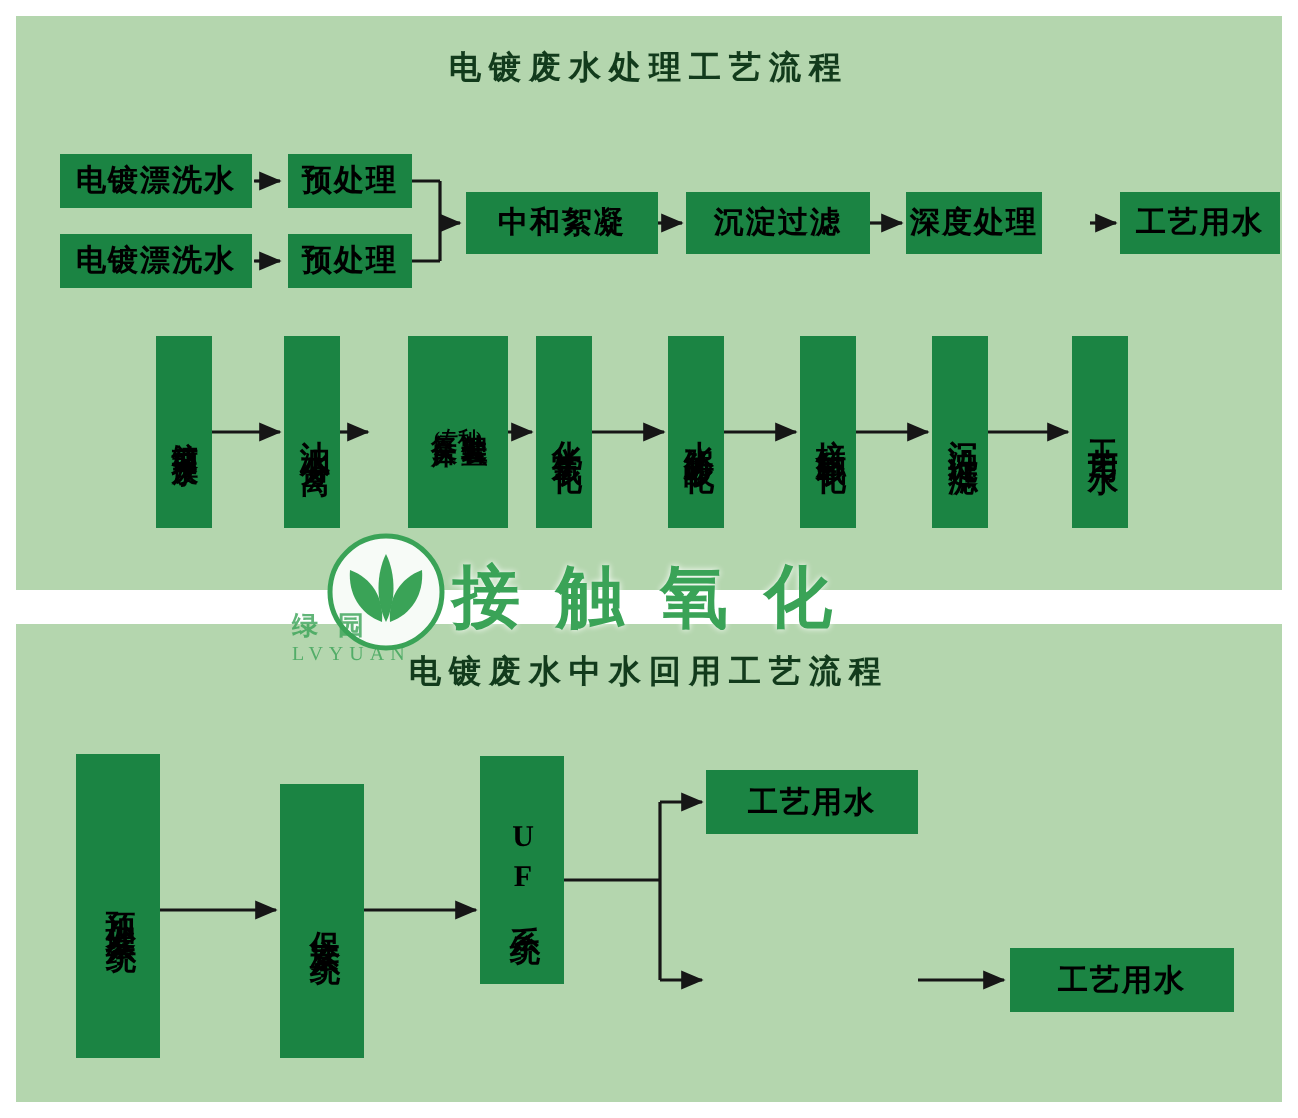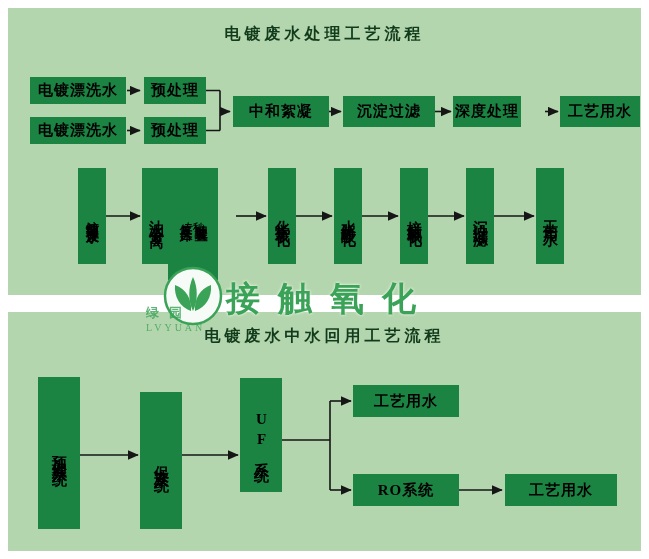--- a/index.html
+++ b/index.html
@@ -100,38 +100,37 @@
   <div class="gbox" style="left:144px;top:77px;width:62px;height:27px;">预处理</div>
   <div class="gbox" style="left:30px;top:117px;width:96px;height:27px;">电镀漂洗水</div>
   <div class="gbox" style="left:144px;top:117px;width:62px;height:27px;">预处理</div>
   <div class="gbox" style="left:233px;top:96px;width:96px;height:31px;">中和絮凝</div>
   <div class="gbox" style="left:343px;top:96px;width:92px;height:31px;">沉淀过滤</div>
   <div class="gbox" style="left:453px;top:96px;width:68px;height:31px;">深度处理</div>
   <div class="gbox" style="left:560px;top:96px;width:80px;height:31px;">工艺用水</div>
 
   <div class="gbox vbox small" style="left:78px;top:168px;width:28px;height:96px;">镀前处理废水</div>
   <div class="gbox vbox" style="left:142px;top:168px;width:28px;height:96px;">油水分离</div>
-  <div class="gbox comp" style="left:168px;top:168px;width:50px;height:112px;">
+  <div class="gbox comp" style="left:204px;top:168px;width:50px;height:96px;">
     <div class="comp-cols">
       <span class="vcol">复合床</span>
       <span class="vcol">处理装置</span>
     </div>
     <span class="comp-note">(专利)</span>
   </div>
   <div class="gbox vbox" style="left:268px;top:168px;width:28px;height:96px;">化学氧化</div>
   <div class="gbox vbox" style="left:334px;top:168px;width:28px;height:96px;">水解酸化</div>
   <div class="gbox vbox" style="left:400px;top:168px;width:28px;height:96px;">接触氧化</div>
   <div class="gbox vbox" style="left:466px;top:168px;width:28px;height:96px;">沉淀过滤</div>
   <div class="gbox vbox" style="left:536px;top:168px;width:28px;height:96px;">工艺用水</div>
 
   <div class="gbox vbox" style="left:38px;top:377px;width:42px;height:152px;">预处理系统</div>
   <div class="gbox vbox" style="left:140px;top:392px;width:42px;height:137px;">保安系统</div>
   <div class="gbox vbox" style="left:240px;top:378px;width:42px;height:114px;">UF系统</div>
   <div class="gbox" style="left:353px;top:385px;width:106px;height:32px;">工艺用水</div>
-  <div class="gbox" style="left:353px;top:474px;width:106px;height:32px;">RO系统</div>
   <div class="gbox" style="left:505px;top:474px;width:112px;height:32px;">工艺用水</div>
 
   <div id="watermark">
     <svg id="wm-logo" width="62" height="62">
       <circle cx="31" cy="31" r="28" fill="#f7fbf7" stroke="#3aa357" stroke-width="2.5"></circle>
       <path d="M31,46 C26,36 26,22 31,12 C36,22 36,36 31,46Z" fill="#3aa357"></path>
       <path d="M29,46 C18,42 12,32 13,20 C24,24 30,34 29,46Z" fill="#3aa357"></path>
       <path d="M33,46 C44,42 50,32 49,20 C38,24 32,34 33,46Z" fill="#3aa357"></path>
     </svg>
     <div id="wm-brand">接触氧化</div>

